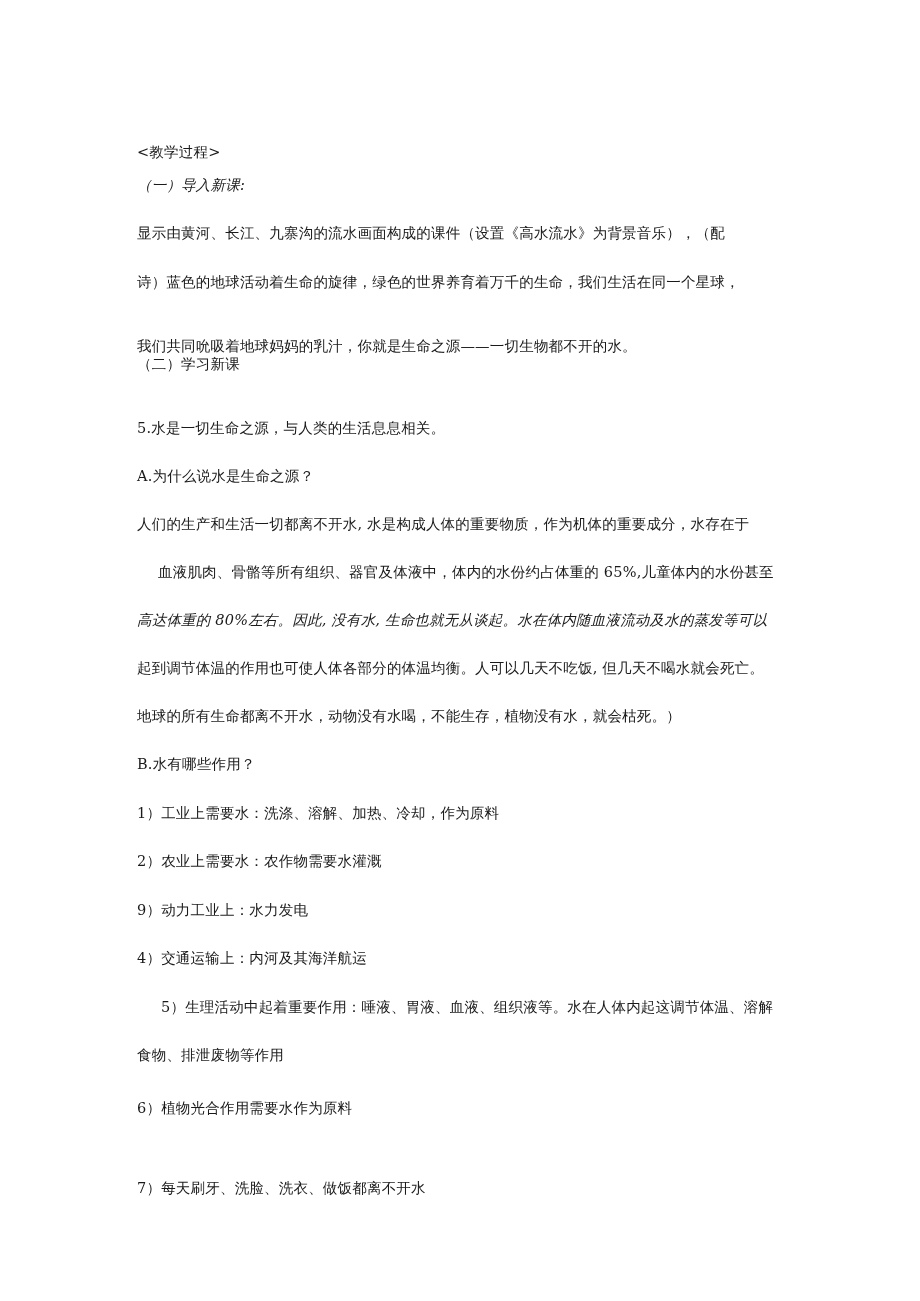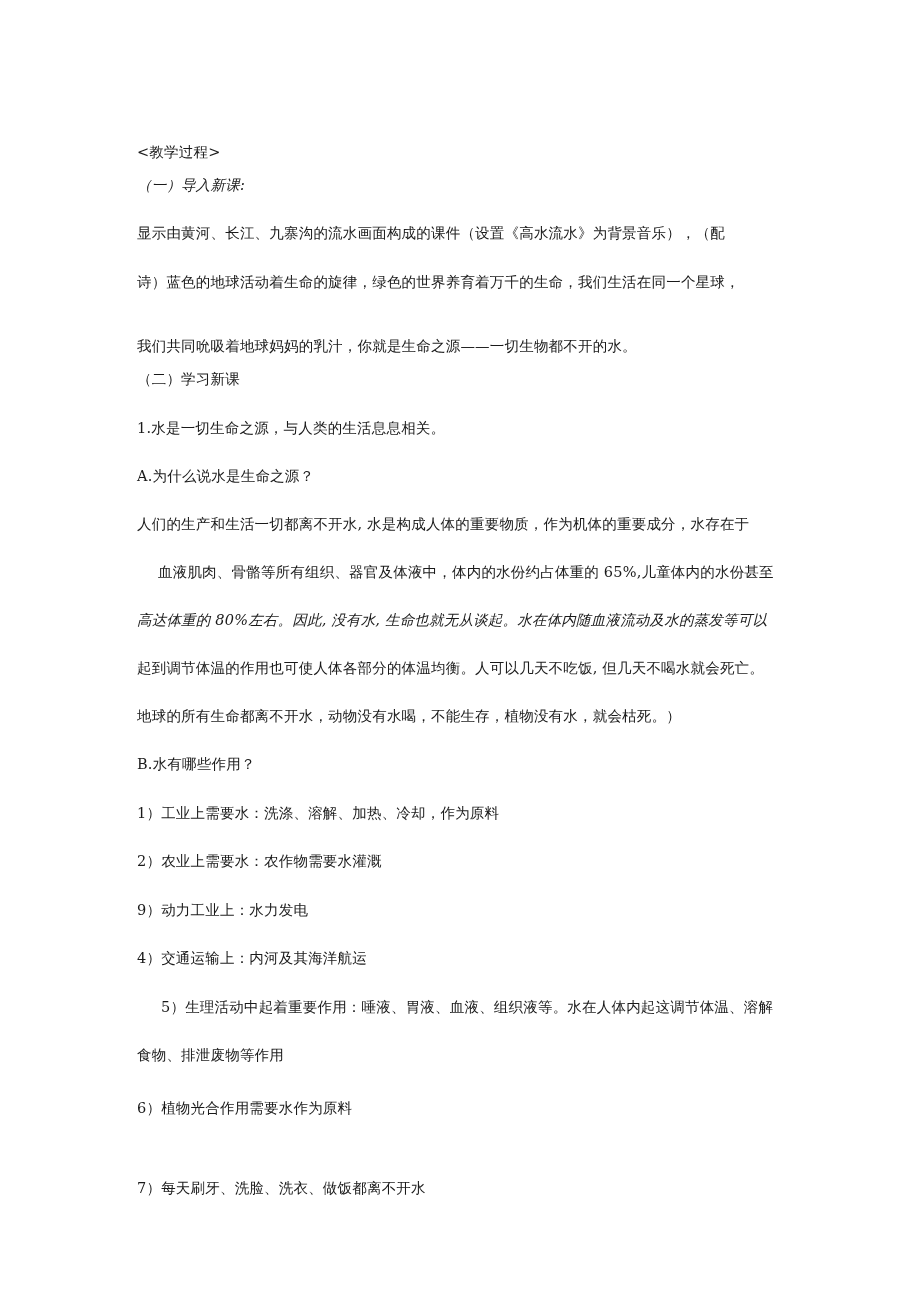--- a/index.html
+++ b/index.html
@@ -42,23 +42,23 @@
 <div class="page">
 
   <div class="line" style="top:114px;margin-top:28px;">&lt;教学过程&gt;</div>
 
   <div class="line italic" style="top:175px;">（一）导入新课:</div>
 
   <div class="line" style="top:223px;">显示由黄河、长江、九寨沟的流水画面构成的课件（设置《高水流水》为背景音乐），（配</div>
   <div class="line" style="top:272px;">诗）蓝色的地球活动着生命的旋律，绿色的世界养育着万千的生命，我们生活在同一个星球，</div>
   <div class="line" style="top:320px;margin-top:16px;">我们共同吮吸着地球妈妈的乳汁，你就是生命之源——一切生物都不开的水。</div>
 
-  <div class="line" style="top:370px;font-family:Liberation Mono, monospace;">（二）学习新课</div>
+  <div class="line" style="top:354px;">（二）学习新课</div>
 
-  <div class="line" style="top:418px;">1.水是一切生命之源，与人类的生活息息相关。</div>
+  <div class="line" style="top:418px;">5.水是一切生命之源，与人类的生活息息相关。</div>
 
   <div class="line" style="top:466px;">A.为什么说水是生命之源？</div>
 
   <div class="line" style="top:514px;">人们的生产和生活一切都离不开水, 水是构成人体的重要物质，作为机体的重要成分，水存在于</div>
   <div class="line" style="top:562px;margin-left:21px;">血液肌肉、骨骼等所有组织、器官及体液中，体内的水份约占体重的 65%,儿童体内的水份甚至</div>
   <div class="line" style="top:610px;font-style:italic;">高达体重的 80%左右。因此, 没有水, 生命也就无从谈起。水在体内随血液流动及水的蒸发等可以</div>
   <div class="line" style="top:658px;">起到调节体温的作用也可使人体各部分的体温均衡。人可以几天不吃饭, 但几天不喝水就会死亡。</div>
   <div class="line" style="top:706px;">地球的所有生命都离不开水，动物没有水喝，不能生存，植物没有水，就会枯死。）</div>
 
   <div class="line" style="top:754px;">B.水有哪些作用？</div>

